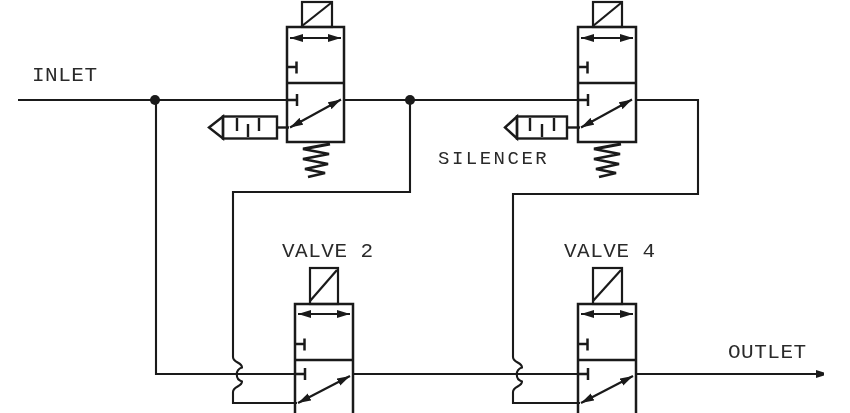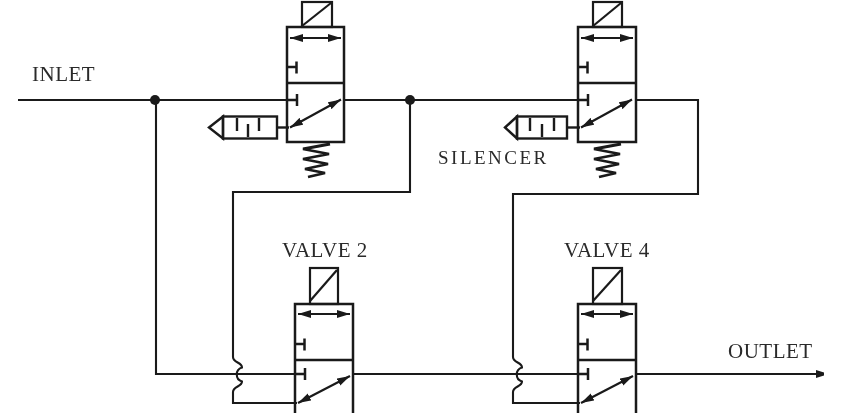--- a/index.html
+++ b/index.html
@@ -1,21 +1,21 @@
 <!DOCTYPE html>
 <html><head>
 <meta charset="utf-8">
 <style>
   html,body{margin:0;padding:0;background:#ffffff;}
   .stage{
     position:relative;
     width:824px;height:413px;
     background:#ffffff;
     overflow:hidden;
-    font-family:Liberation Serif, serif;
+    font-family:Liberation Mono, monospace;
   }
   svg{position:absolute;left:0;top:0;display:block;}
   .pipe{stroke-width:2.1;fill:none;}
   .body{stroke-width:2.5;fill:none;}
   .inner{stroke-width:2.2;fill:none;}
   .tick{stroke-width:2.5;fill:none;}
   .spring{stroke-width:2.8;fill:none;stroke-linejoin:miter;}
   .sil{stroke-width:2.4;fill:none;}
   .dot{fill:#1a1a1a;stroke:none;}
   .lbl{font-size:21px;letter-spacing:0.5px;}

